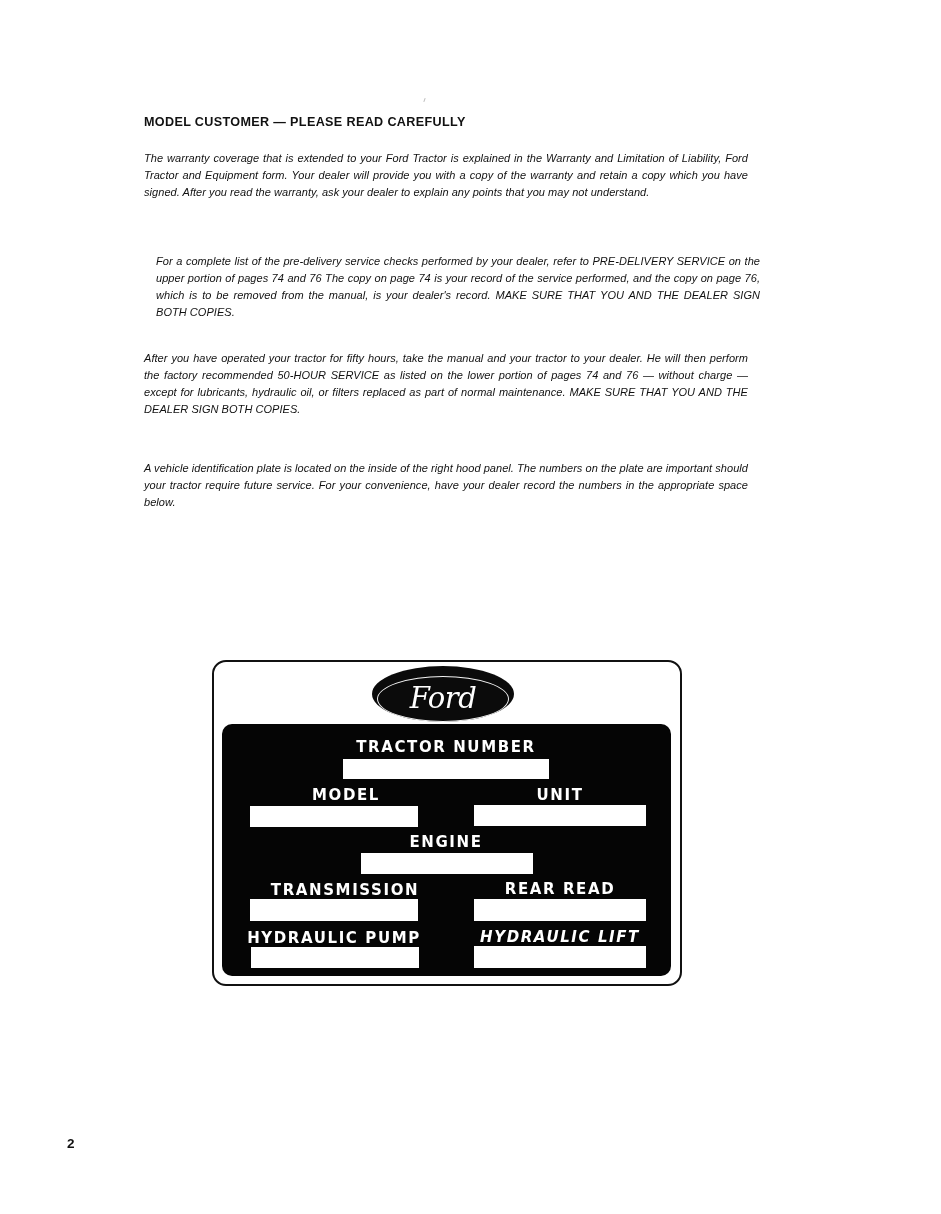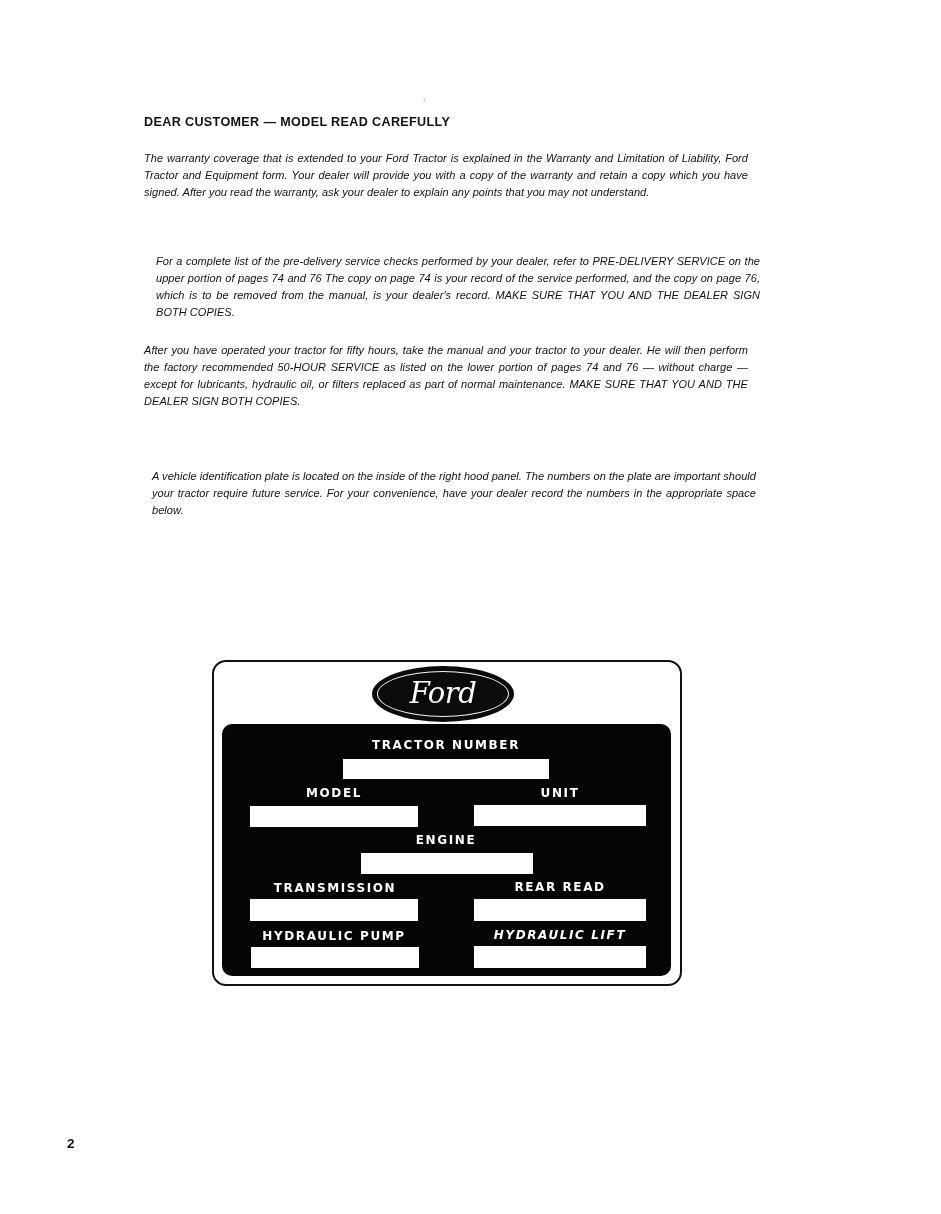--- a/index.html
+++ b/index.html
@@ -39,21 +39,21 @@
       width: 604px;
       font-size: 11px;
       line-height: 17px;
       text-align: justify;
       text-align-last: left;
       letter-spacing: 0.05px;
       font-style: italic;
     }
     #p1 { top: 150px; }
     #p2 { top: 241px; }
-    #p3 { top: 342px; }
+    #p3 { top: 350px; }
     #p4 { top: 460px; }
 
     
     .plate {
       position: absolute;
       left: 212px;
       top: 660px;
       width: 466px;
       height: 322px;
       border: 2px solid #111;
@@ -62,21 +62,21 @@
     }
     .logo {
       position: absolute;
       left: 372px;
       top: 666px;
       width: 142px;
       height: 56px;
       border-radius: 50%;
       background: #0b0b0b;
       display: flex;
-      align-items: center;
+      align-items: flex-end;
       justify-content: center;
     }
     .logo-inner {
       width: 132px;
       height: 46px;
       border-radius: 50%;
       border: 1px solid #f2f2f2;
       display: flex;
       align-items: center;
       justify-content: center;
@@ -98,21 +98,21 @@
       width: 449px;
       height: 252px;
       background: #050505;
       border-radius: 10px;
     }
     .plabel {
       position: absolute;
       color: #ffffff;
       font-family: "DejaVu Sans", sans-serif;
       font-weight: bold;
-      font-size: 12px;
+      font-size: 15px;
       letter-spacing: 1.6px;
       white-space: nowrap;
       text-align: center;
     }
     .pbox {
       position: absolute;
       background: #ffffff;
     }
     .page-number {
       position: absolute;
@@ -120,50 +120,50 @@
       top: 1136px;
       font-size: 13.5px;
       font-weight: bold;
     }
   </style>
 </head>
 <body>
 
 <div class="page-mark"></div>
 
-<div class="heading">DEAR CUSTOMER — MODEL READ CAREFULLY</div>
+<div class="heading">MODEL CUSTOMER — PLEASE READ CAREFULLY</div>
 
 <p class="para" id="p1" style="margin:0">The warranty coverage that is extended to your Ford Tractor is explained in the Warranty and Limitation of Liability, Ford Tractor and Equipment form. Your dealer will provide you with a copy of the warranty and retain a copy which you have signed. After you read the warranty, ask your dealer to explain any points that you may not understand.</p>
 <p class="para" id="p2" style="margin:12px">For a complete list of the pre-delivery service checks performed by your dealer, refer to PRE-DELIVERY SERVICE on the upper portion of pages 74 and 76 The copy on page 74 is your record of the service performed, and the copy on page 76, which is to be removed from the manual, is your dealer's record. MAKE SURE THAT YOU AND THE DEALER SIGN BOTH COPIES.</p>
 <p class="para" id="p3" style="margin:0">After you have operated your tractor for fifty hours, take the manual and your tractor to your dealer. He will then perform the factory recommended 50-HOUR SERVICE as listed on the lower portion of pages 74 and 76 — without charge — except for lubricants, hydraulic oil, or filters replaced as part of normal maintenance. MAKE SURE THAT YOU AND THE DEALER SIGN BOTH COPIES.</p>
-<p class="para" id="p4" style="margin:8px">A vehicle identification plate is located on the inside of the right hood panel. The numbers on the plate are important should your tractor require future service. For your convenience, have your dealer record the numbers in the appropriate space below.</p>
+<p class="para" id="p4" style="margin:0">A vehicle identification plate is located on the inside of the right hood panel. The numbers on the plate are important should your tractor require future service. For your convenience, have your dealer record the numbers in the appropriate space below.</p>
 
 <div class="plate"></div>
 
 <div class="logo">
   <div class="logo-inner">
     <span class="logo-text">Ford</span>
   </div>
 </div>
 
 <div class="panel"></div>
 
 <div class="plabel" style="left:342px; top:738px; width:208px;">TRACTOR NUMBER</div>
 <div class="pbox" style="left:343px; top:759px; width:206px; height:20px;"></div>
 
-<div class="plabel" style="left:250px; top:786px; width:168px;">MODEL</div>
+<div class="plabel" style="left:262px; top:786px; width:168px;">MODEL</div>
 <div class="pbox" style="left:250px; top:806px; width:168px; height:21px;"></div>
 
 <div class="plabel" style="left:474px; top:786px; width:172px;">UNIT</div>
 <div class="pbox" style="left:474px; top:805px; width:172px; height:21px;"></div>
 
 <div class="plabel" style="left:360px; top:833px; width:172px;">ENGINE</div>
 <div class="pbox" style="left:361px; top:853px; width:172px; height:21px;"></div>
 
-<div class="plabel" style="left:250px; top:881px; width:170px;">TRANSMISSION</div>
+<div class="plabel" style="left:260px; top:881px; width:170px;">TRANSMISSION</div>
 <div class="pbox" style="left:250px; top:899px; width:168px; height:22px;"></div>
 
 <div class="plabel" style="left:474px; top:880px; width:172px;">REAR READ</div>
 <div class="pbox" style="left:474px; top:899px; width:172px; height:22px;"></div>
 
 <div class="plabel" style="left:246px; top:929px; width:176px;text-align:center;">HYDRAULIC PUMP</div>
 <div class="pbox" style="left:251px; top:947px; width:168px; height:21px;"></div>
 
 <div class="plabel" style="left:472px; top:928px; width:176px;font-style:italic;">HYDRAULIC LIFT</div>
 <div class="pbox" style="left:474px; top:946px; width:172px; height:22px;"></div>

